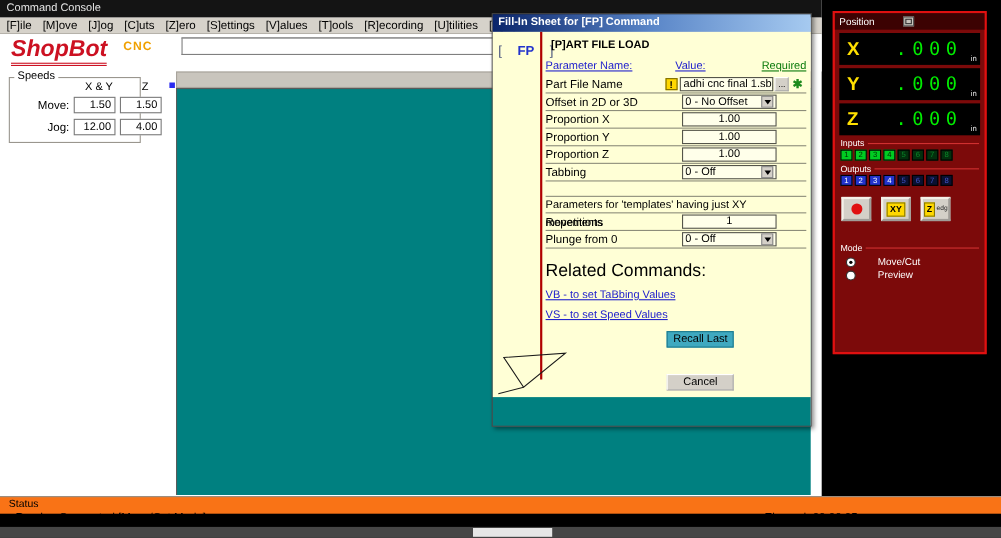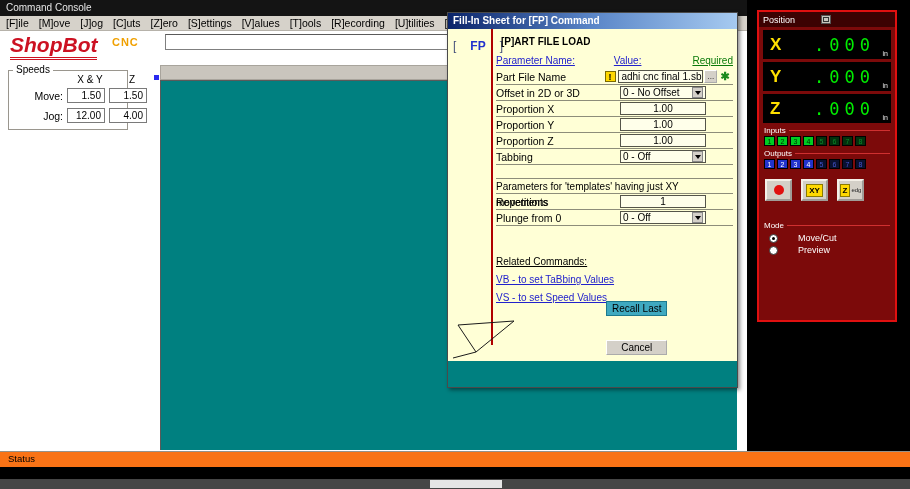--- a/index.html
+++ b/index.html
@@ -62,21 +62,21 @@
   .warn { width:11px; height:11px; background:#ffd800; border:1px solid #7a6a00; color:#000; font-size:9px; font-weight:bold; text-align:center; line-height:10px; }
   .val { width:86px; height:13px; border:1px solid #55554a; background:#ffffea; font-size:10px; display:flex; align-items:center; padding:0 2px; overflow:hidden; white-space:nowrap; }
   .val.num { justify-content:center; }
   .sel-text { flex:1; overflow:hidden; white-space:nowrap; }
   .dd { width:11px; height:11px; background:#d4d0c8; border:1px solid #888; display:flex; align-items:center; justify-content:center; flex:none; }
   .dd::after { content:""; border-left:3px solid transparent; border-right:3px solid transparent; border-top:4px solid #000; }
   .browse { width:13px; height:13px; font-size:8px; line-height:6px; background:#d4d0c8; border:1px outset #fff; padding:0; margin-left:1px; }
   .req { width:16px; text-align:center; color:#1c8a1c; font-size:11px; font-weight:bold; margin-left:auto; }
   .gap { height:13px; }
   .section { font-size:10px; height:16px; line-height:16px; border-top:1px solid #8d8d7a; border-bottom:1px solid #8d8d7a; }
-  .related-title { font-size:10px; margin-top:30px;text-decoration:underline; }
+  .related-title { font-size:16px; margin-top:12px; }
   .link { display:table; color:#2222cc; text-decoration:underline; font-size:10px; margin-top:7px; cursor:pointer; }
   .triangle { position:absolute; left:2px; bottom:2px; }
   .dlg-buttons { position:absolute; left:158px; bottom:6px; display:flex; gap:24px;flex-direction:column; }
   .recall { background:#3fa9c0; border:1px solid #1d7a8e; font-size:10px; padding:1px 5px; color:#000; font-family:"Liberation Sans",sans-serif; }
   .cancel { background:#d4d0c8; border:1px outset #fff; font-size:10px; padding:1px 9px; font-family:"Liberation Sans",sans-serif; }
 
   
   .pos-window { position:absolute; left:757px; top:10px; width:140px; height:312px; background:#7c0a0a; border:2px solid #e01010; }
   .pos-title { height:15px; background:#3c0202; color:#fff; font-size:9px; padding:1px 4px; display:flex; justify-content:flex-start; align-items:center;gap:26px; }
   .pos-close { width:10px; height:9px; background:#c8c4bc; border:1px solid #555; position:relative; }

